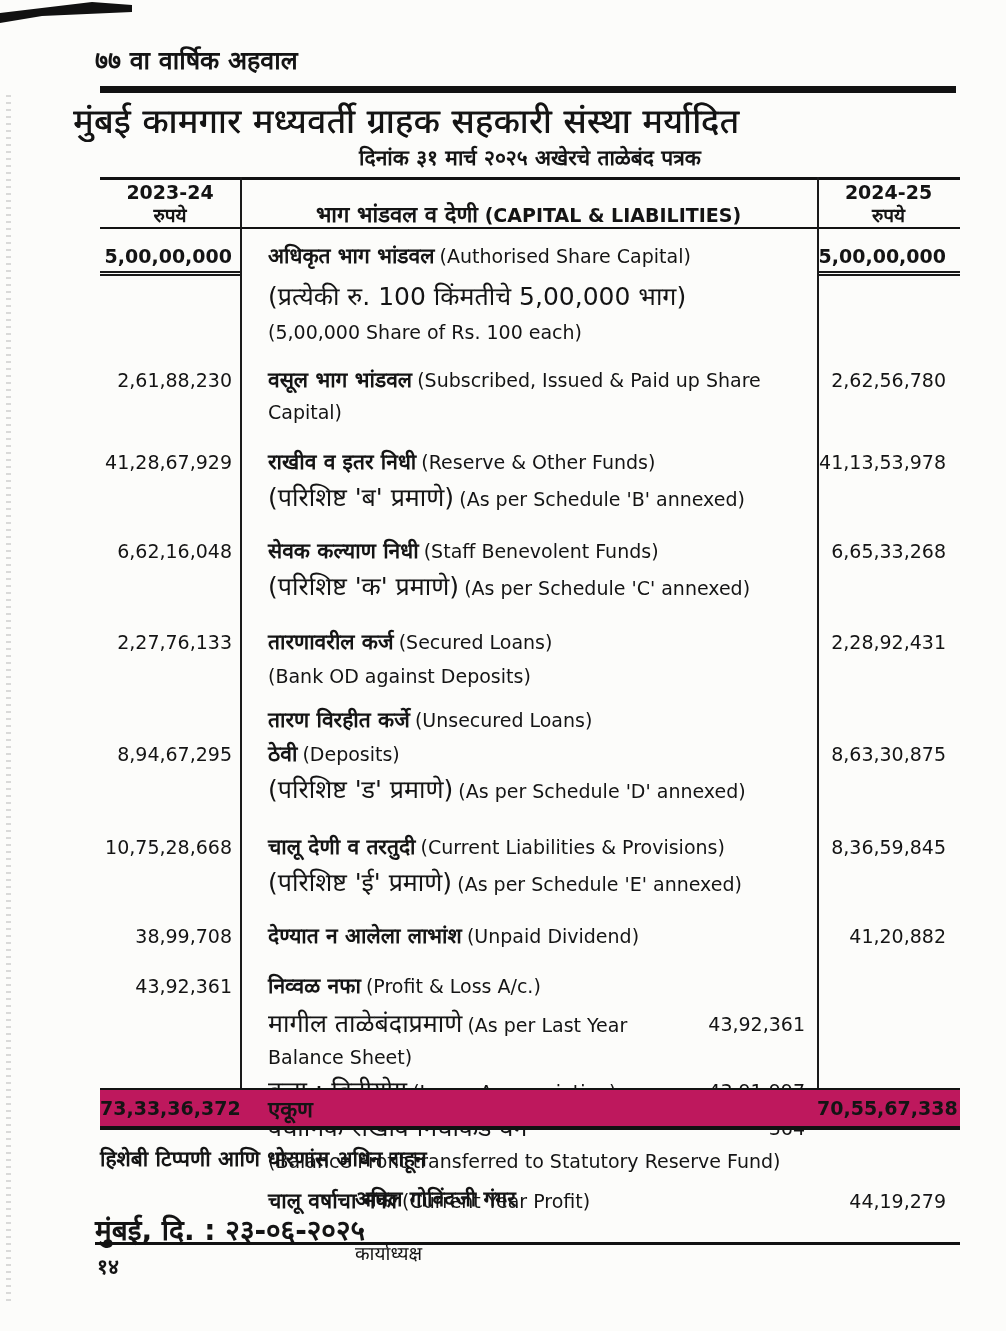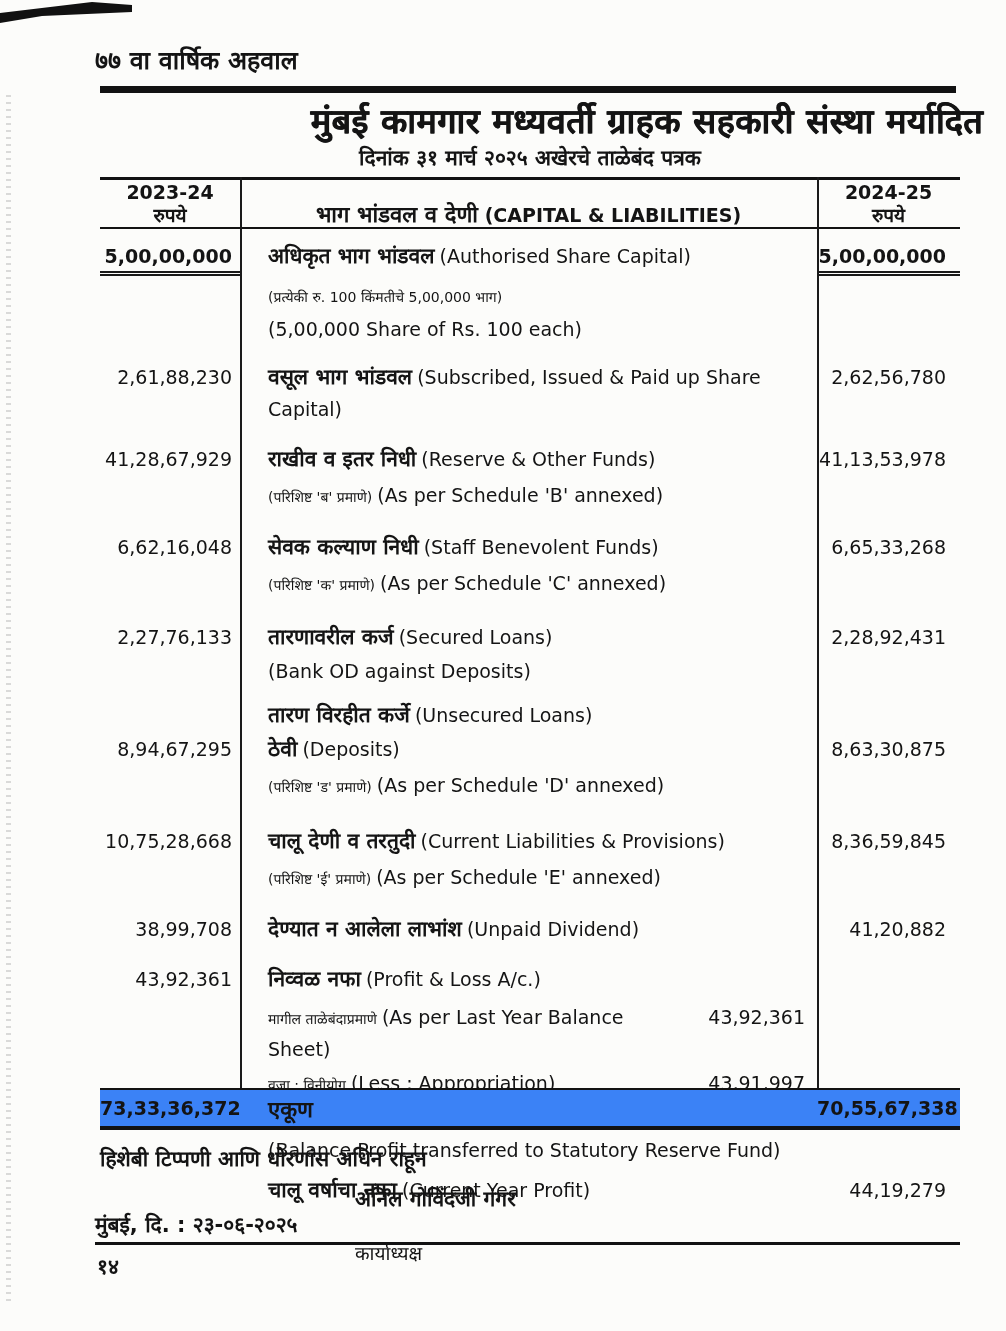--- a/index.html
+++ b/index.html
@@ -11,22 +11,22 @@
   
   .corner-mark { position:absolute; left:0; top:0; }
   .binding-strip {
     position:absolute; left:6px; top:95px; width:5px; height:1210px;
     background:repeating-linear-gradient(180deg,#9a9a9a 0 2px,transparent 2px 7px);
     opacity:.35;
   }
   
   .report-header { position:absolute; left:95px; top:42px; font-size:25px; font-weight:bold; }
   .top-rule { position:absolute; left:100px; top:86px; width:856px; height:7px; background:#121212; }
-  .doc-title { position:absolute; left:73px; top:97px; width:910px; text-align:right;
-               font-size:34px; font-weight:bold; letter-spacing:.5px;
+  .doc-title { position:absolute; left:73px; top:97px; width:910px; text-align:left;
+               font-size:34px; font-weight:normal; letter-spacing:.5px;
                text-shadow:.6px 0 0 currentColor; }
   .doc-subtitle { position:absolute; left:100px; top:143px; width:860px; text-align:center;
                   font-size:21px; font-weight:bold; }
   
   .bstable { position:absolute; left:100px; top:177px; width:860px; height:953px; }
   .vline { position:absolute; top:0; height:100%; width:2px; background:#1a1a1a; }
   .vline.v1 { left:140px; } .vline.v2 { left:717px; }
   .thead { display:flex; height:52px; box-sizing:border-box;
            border-top:3px solid #121212; border-bottom:2px solid #121212;
            align-items:flex-end; }
@@ -39,42 +39,42 @@
 
   .trow { display:flex; align-items:flex-start; line-height:30px; }
   .c-l { width:140px; text-align:right; padding-right:8px; box-sizing:border-box; }
   .c-m { flex:1; padding-left:28px; padding-right:6px; box-sizing:border-box; display:flex; }
   .c-r { width:143px; text-align:right; padding-right:14px; box-sizing:border-box; }
   .m-text { flex:1; }
   .m-sub { width:120px; text-align:right; margin-right:6px; font-size:19px; }
   .num { font-size:19px; }
   .bold-num { font-weight:bold; }
   .mr  { font-weight:bold; font-size:21px; }
-  .mrn { font-weight:normal; font-size:14px; }
+  .mrn { font-weight:normal; font-size:25px; }
   .en  { font-weight:normal; font-size:19px; }
   .auth .c-l, .auth .c-r { border-bottom:5px double #1a1a1a; }
   .u2 { border-bottom:2px solid #1a1a1a; padding-bottom:1px; }
 
   .mt2{margin-top:2px}.mt4{margin-top:4px}.mt6{margin-top:6px}.mt8{margin-top:8px}
   .mt12{margin-top:12px}.mt16{margin-top:16px}.mt18{margin-top:18px}
   .mt20{margin-top:20px}.mt22{margin-top:22px}.mt24{margin-top:24px}
 
   .total-row { position:absolute; left:0; top:911px; width:100%; height:42px;
                box-sizing:border-box; border-top:2px solid #121212;
                border-bottom:4px solid #121212; display:flex; align-items:center;
-               background:#3b82f6; }
+               background:#be185d; }
   .total-row .c-m { font-weight:bold; font-size:22px; }
   
   .footer-note { position:absolute; left:100px; top:1144px; width:860px; text-align:left;
                  font-size:21px; font-weight:bold; }
   .sig-mid { position:absolute; left:355px; top:1184px; width:290px; text-align:left; }
   .sig-right { position:absolute; left:650px; top:1184px; width:300px; text-align:center; }
   .sig-name { font-size:21px; font-weight:bold; }
   .sig-role { font-size:19px; margin-top:28px; }
-  .place-date { position:absolute; left:95px; top:1210px; font-size:21px; font-weight:bold; }
+  .place-date { position:absolute; left:95px; top:1210px; font-size:28px; font-weight:bold; }
   .bottom-rule { position:absolute; left:95px; top:1242px; width:865px; height:3px; background:#121212; }
   .page-number { position:absolute; left:97px; top:1252px; font-size:21px; font-weight:bold; }
 </style>
 </head>
 <body>
 
 <div class="page">
 
   <svg class="corner-mark" width="150" height="28">
     <polygon points="0,13 92,2 132,5 132,12 42,16 0,23" fill="#111"></polygon>

